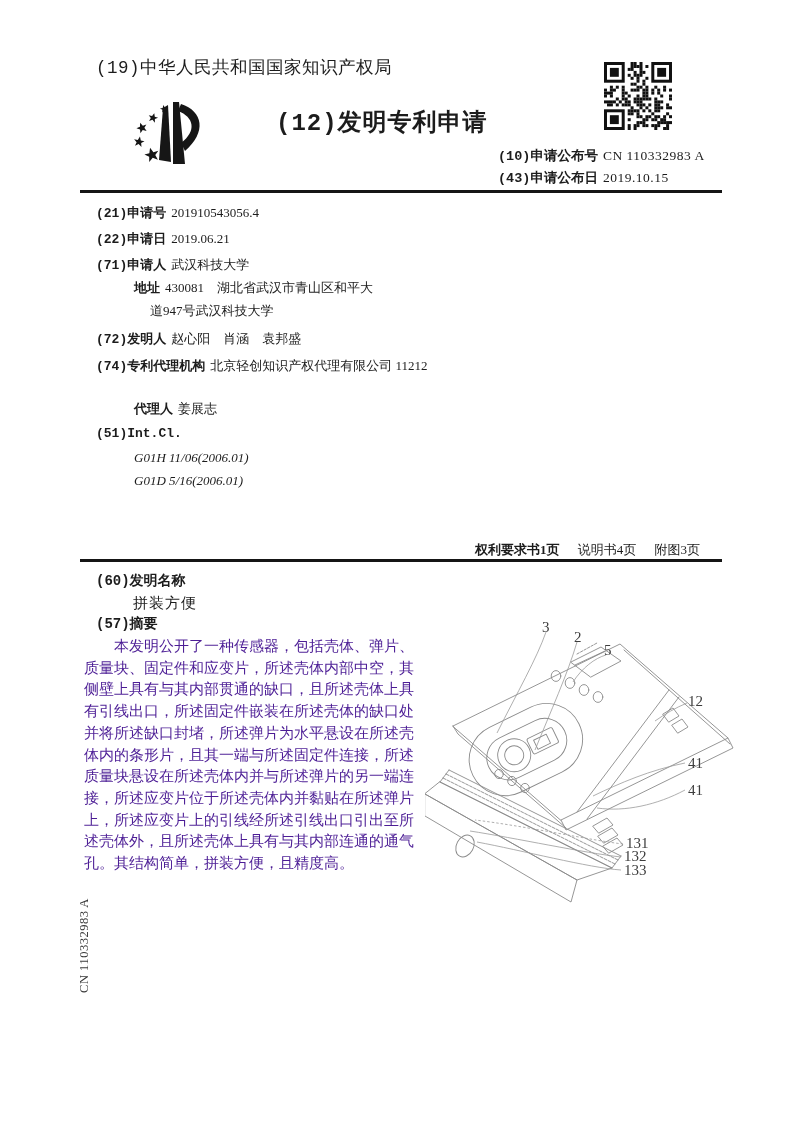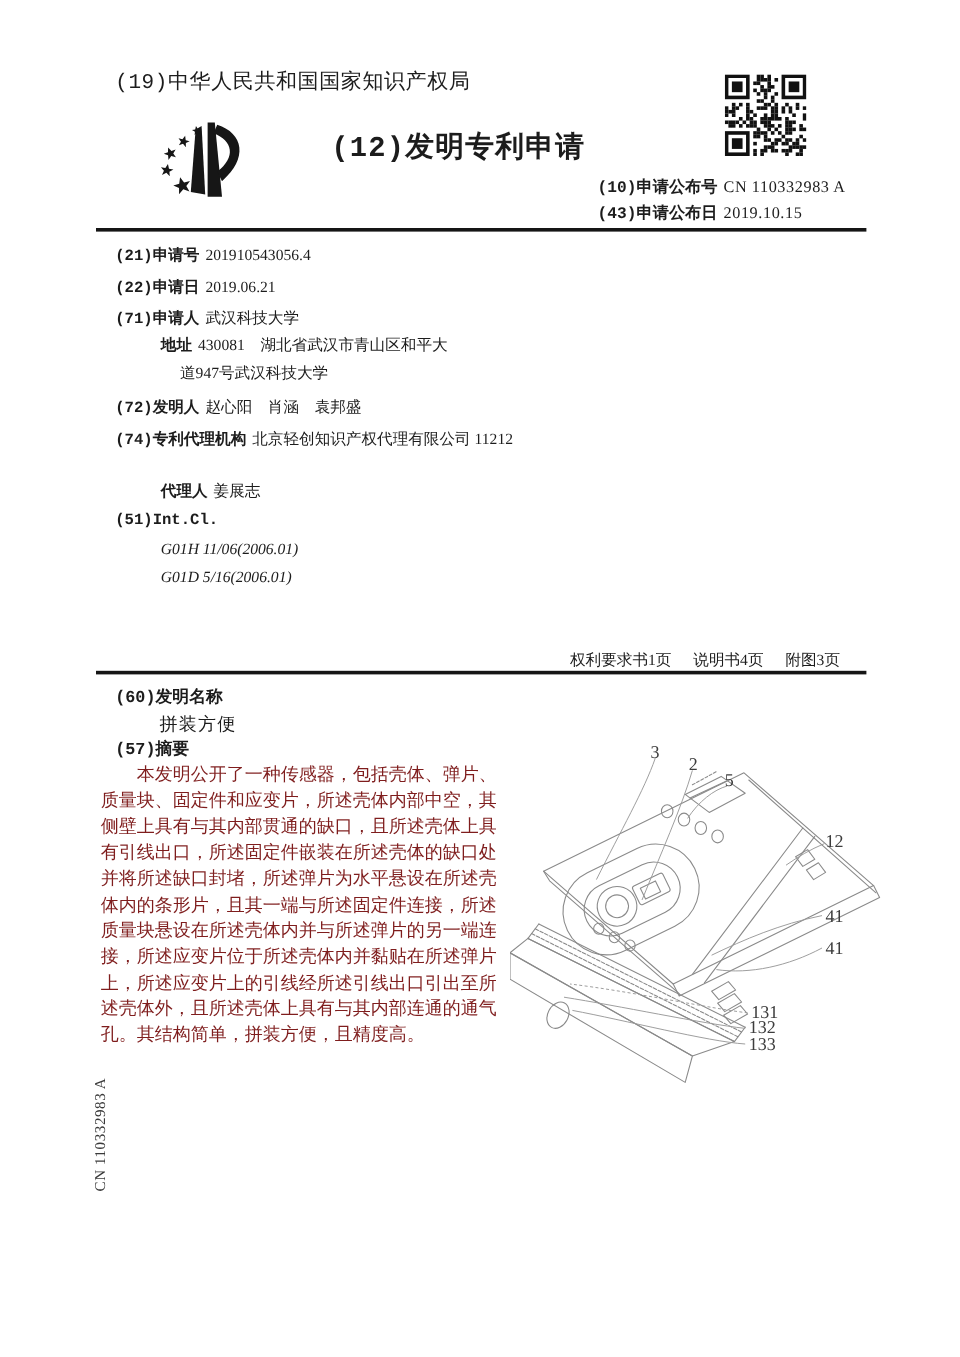--- a/index.html
+++ b/index.html
@@ -11,23 +11,23 @@
   .hei{font-family:Liberation Mono, monospace;}
   .song{font-family:"Liberation Serif","DejaVu Serif",serif;}
   .b{font-weight:bold;}
   .it{font-style:italic;text-align:center;}
   .rule{position:absolute;background:#151515;height:3px;width:642px;left:80px;}
   .bib{font-size:13px;line-height:1.5;white-space:nowrap;}
   .bib .val{margin-left:5px;}
   .wrap{white-space:normal;}
   .pages{font-size:13px;text-align:right;}
   .pages span{margin-left:15px;}
-  .pages span:first-child{margin-left:0;}
+  .pages span:first-child{margin-left:0;font-weight:bold;}
   .abstract{
-    font-size:15px;line-height:21.7px;text-align:justify;text-indent:2em;color:#7f1d1d;
+    font-size:15px;line-height:21.7px;text-align:justify;text-indent:2em;color:#4c1d95;
   }
   .vside{
     font-size:12.5px;color:#3a3a3a;letter-spacing:0.5px;white-space:nowrap;
     transform:rotate(-90deg);transform-origin:center;text-align:center;
   }
   svg text{font-family:"Liberation Serif","DejaVu Serif",serif;}
 </style>
 </head>
 <body>
 

